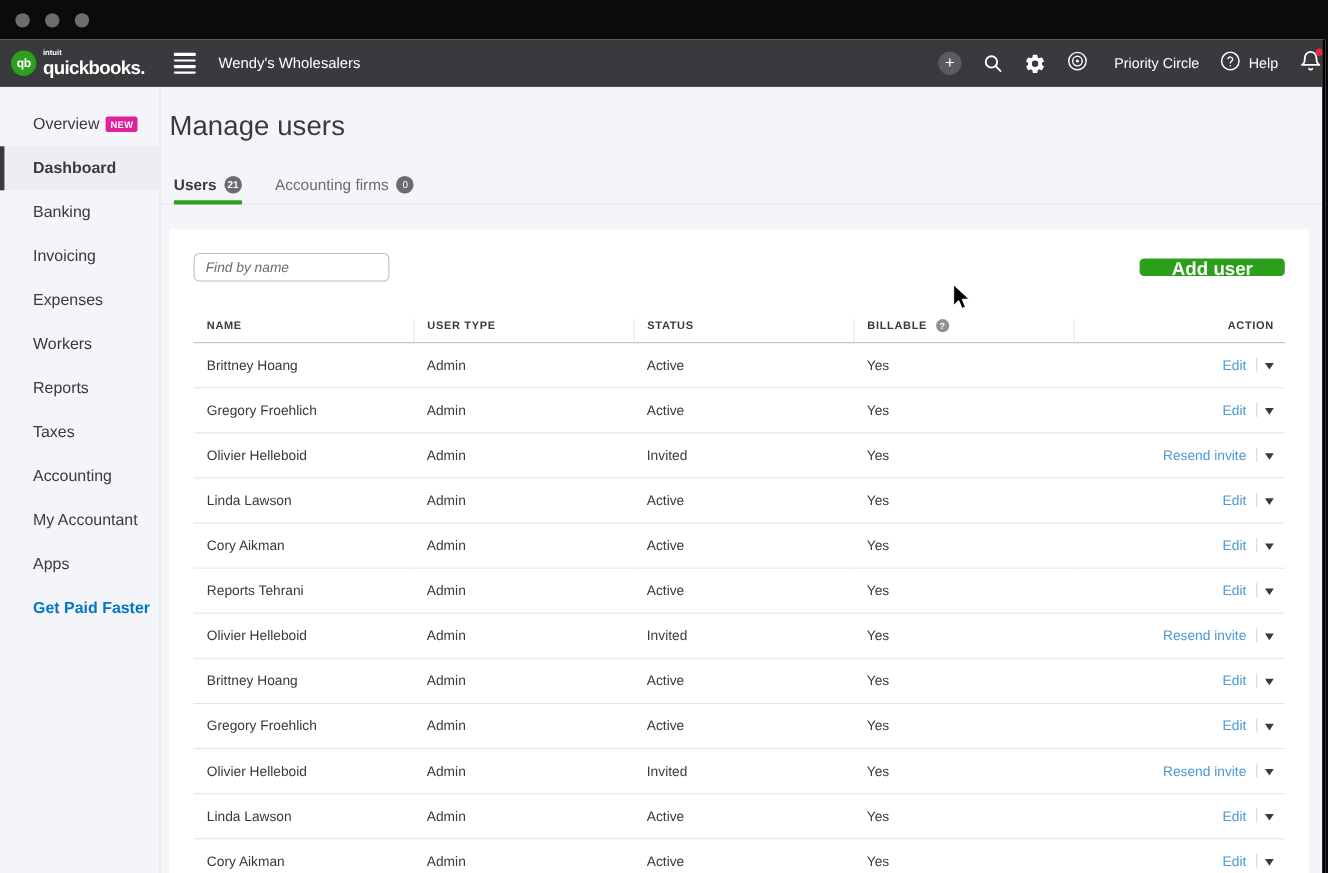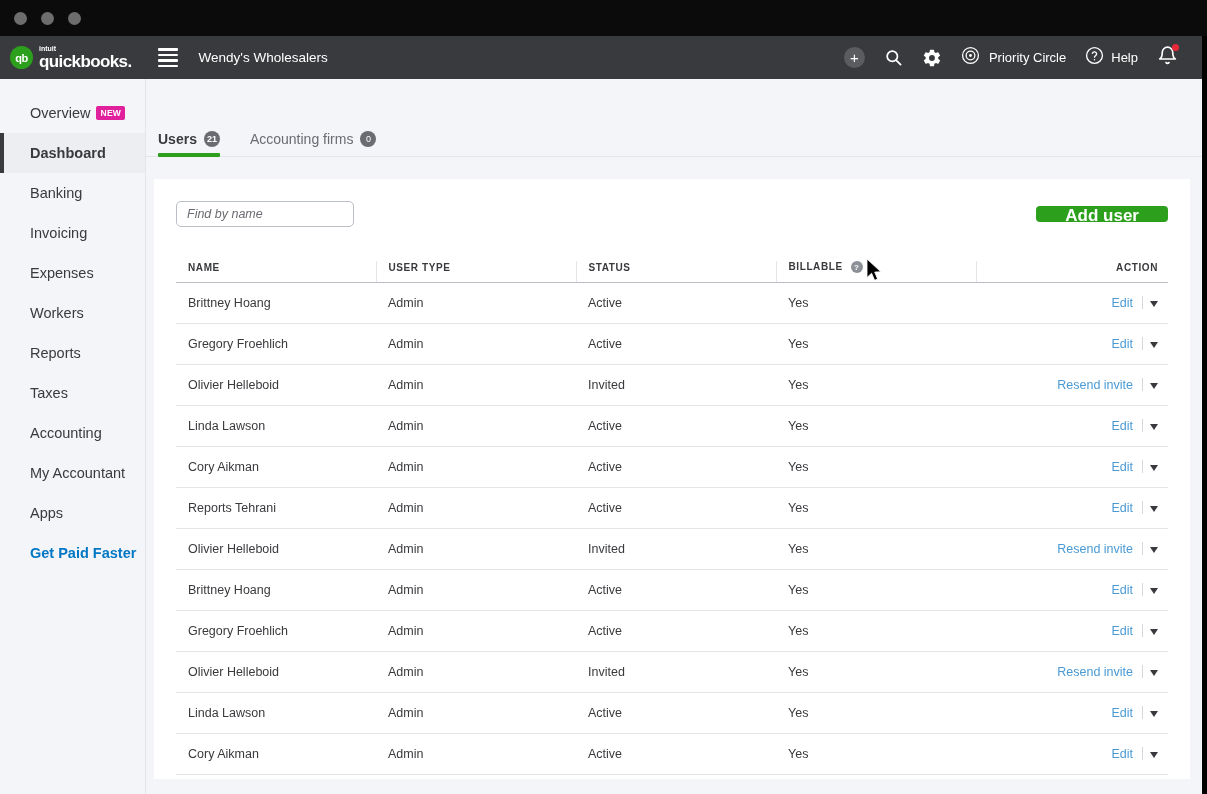--- a/index.html
+++ b/index.html
@@ -22,21 +22,21 @@
   
   .appframe {
     position: absolute; top: 36px; left: 0; width: 1205px; height: 758px;
     background: #f4f5f8; overflow: hidden;
     border-right: 3px solid #000;
   }
 
   
   .topnav {
     height: 43px; background: #393a3d; display: flex; align-items: center;
-    padding: 0 24px 0 10px; color: #fff; position: relative;
+    padding: 0 0 0 10px; color: #fff; position: relative;
   }
   .qb-logo { display: flex; align-items: center; gap: 6px; }
   .qb-circle {
     width: 23px; height: 23px; border-radius: 50%; background: #2ca01c;
     display: flex; align-items: center; justify-content: center;
     font-size: 11px; font-weight: bold; color: #fff; letter-spacing: -0.5px;
   }
   .qb-wordmark { display: flex; flex-direction: column; line-height: 1; }
   .qb-intuit { font-size: 7px; font-weight: bold; letter-spacing: 0px; margin-bottom: 1px; }
   .qb-name { font-size: 17px; font-weight: bold; letter-spacing: -0.6px; }
@@ -49,21 +49,21 @@
 
   .topnav-right {
     margin-left: auto; display: flex; align-items: center; gap: 19px;
   }
   .plus-btn {
     width: 21px; height: 21px; border-radius: 50%; background: #5b5c5f;
     display: flex; align-items: center; justify-content: center;
     font-size: 15px; line-height: 1; color: #fff; cursor: pointer;
   }
   .icn { cursor: pointer; display: flex; align-items: center; }
-  .priority { display: flex; align-items: center; gap: 9px; cursor: pointer; }
+  .priority { display: flex; align-items: center; gap: 24px; cursor: pointer; }
   .priority-txt { font-size: 13px; }
   .help { display: flex; align-items: center; gap: 7px; cursor: pointer; }
   .help-txt { font-size: 13px; }
   .bell-wrap { position: relative; cursor: pointer; }
   .bell-dot {
     position: absolute; top: -1px; right: -1px; width: 7px; height: 7px;
     border-radius: 50%; background: #e8293a;
   }
 
   
@@ -287,20 +287,21 @@
           <div class="side-item">
             <span>Apps</span>
           </div>
           <div class="side-item link">
             <span>Get Paid Faster</span>
           </div>
         </nav>
 
       <div class="main">
         <div class="page-head">
+          <div class="page-title">Manage users</div>
           <div class="tabs">
               <div class="tab active">
                 <span>Users</span>
                 <span class="tab-badge">21</span>
               </div>
               <div class="tab">
                 <span>Accounting firms</span>
                 <span class="tab-badge">0</span>
               </div>
             </div>

